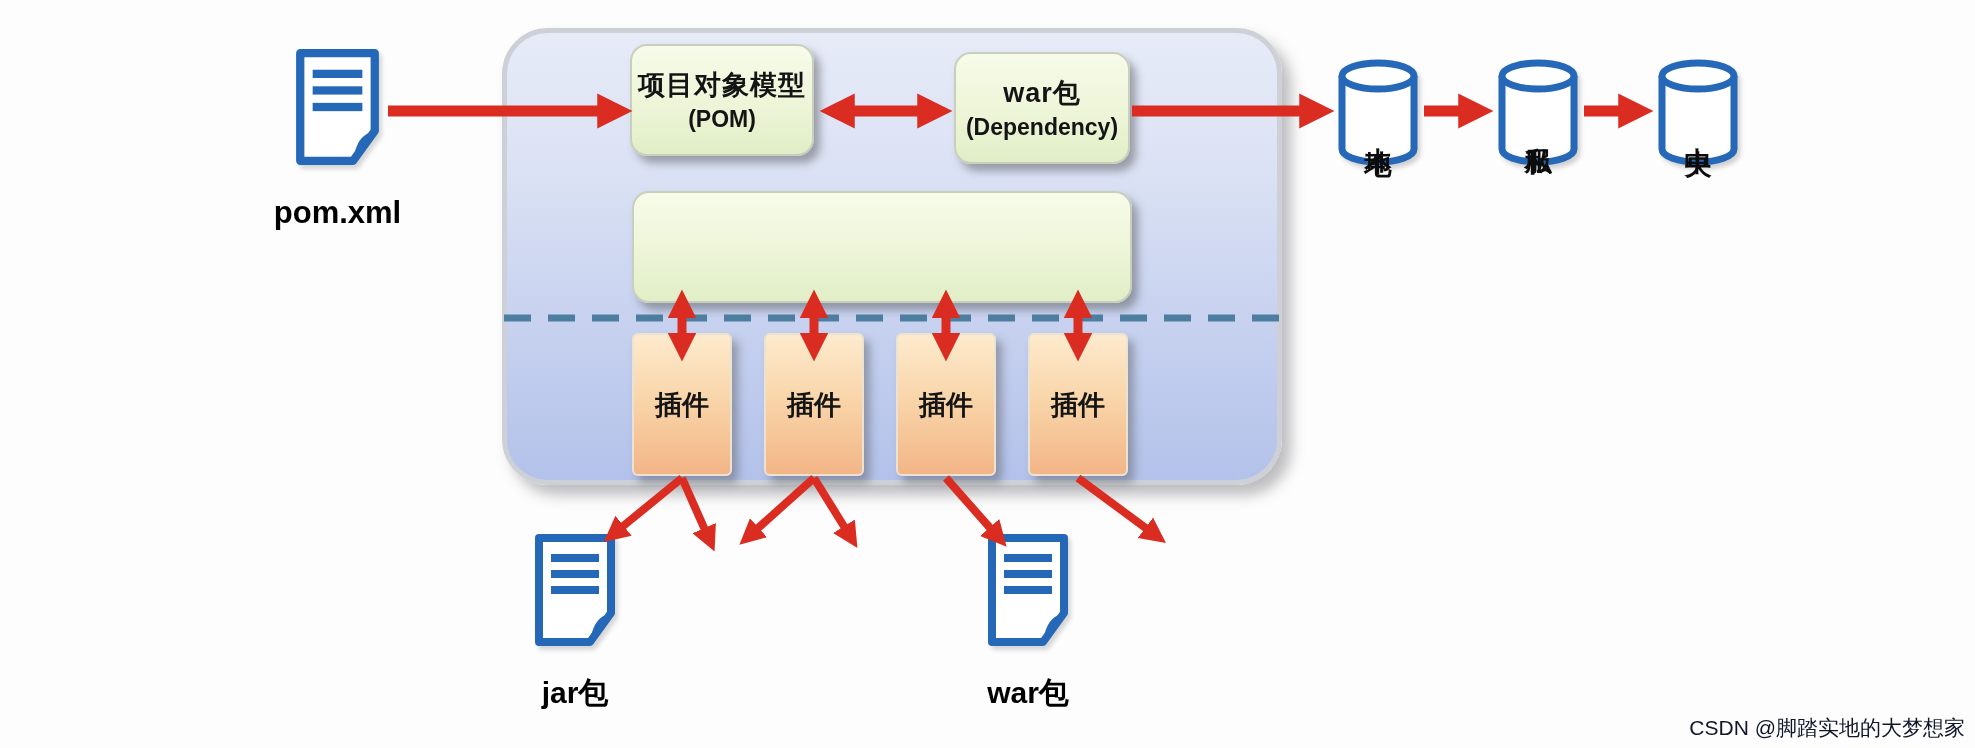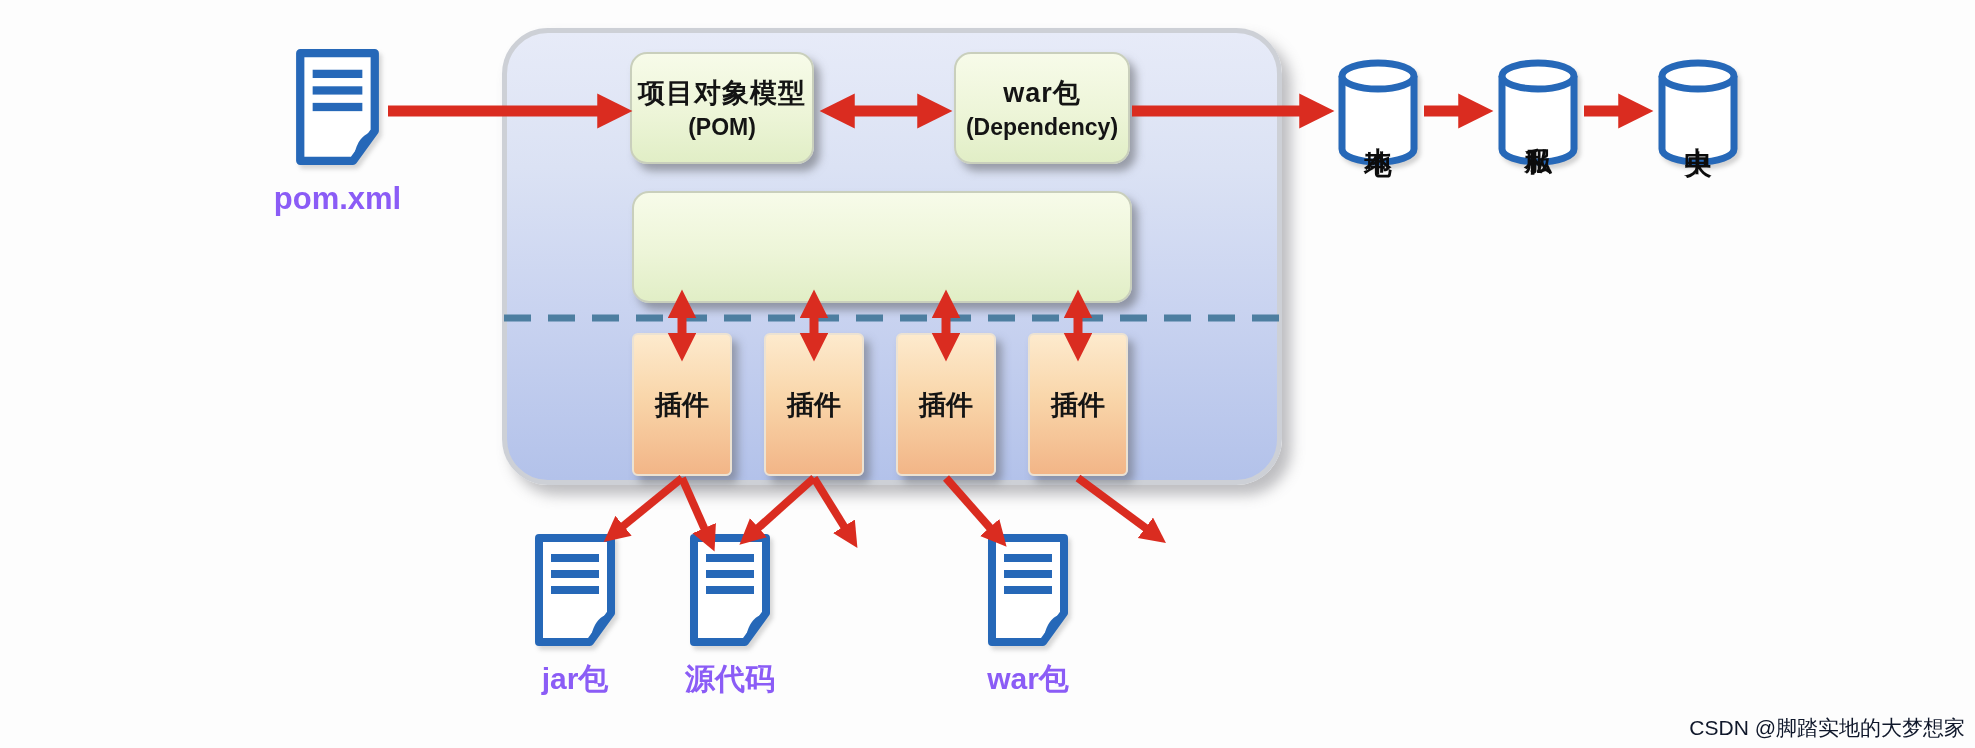--- a/index.html
+++ b/index.html
@@ -13,40 +13,40 @@
     box-shadow:9px 10px 14px rgba(110,110,118,.45);z-index:1;}
 
   
   .greenbox{position:absolute;border-radius:17px;box-sizing:border-box;
     background:linear-gradient(180deg,#f7fbe9 0%,#edf5d8 55%,#e1eec6 100%);
     border:2px solid #c9cfbc;box-shadow:6px 7px 8px rgba(96,98,104,.55);
     display:flex;flex-direction:column;align-items:center;justify-content:center;
     text-align:center;z-index:3;}
   .gb-line1{font-size:27px;font-weight:700;letter-spacing:1px;}
   .gb-line2{font-size:23px;font-weight:700;margin-top:3px;}
-  .box-pom{left:630px;top:52px;width:184px;height:112px;}
+  .box-pom{left:630px;top:44px;width:184px;height:112px;}
   .box-dep{left:954px;top:52px;width:176px;height:112px;}
   .box-lifecycle{left:632px;top:191px;width:500px;height:112px;}
   .box-lifecycle .gb-line1{font-size:28px;}
   .box-lifecycle .gb-line2{font-size:23px;margin-top:4px;}
 
   
   .plugin{position:absolute;top:333px;width:100px;height:143px;border-radius:6px;
     box-sizing:border-box;border:2px solid #ece2d2;
     background:linear-gradient(180deg,#fdeacd 0%,#f9d6aa 45%,#f2b587 100%);
     box-shadow:6px 7px 8px rgba(96,98,104,.5);
     display:flex;align-items:center;justify-content:center;z-index:3;}
   .plugin-label{font-size:27px;font-weight:700;}
   .plugin-1{left:632px;} .plugin-2{left:764px;} .plugin-3{left:896px;} .plugin-4{left:1028px;}
 
   
   .doc{position:absolute;z-index:2;}
   .doc svg{display:block;filter:drop-shadow(3px 4px 2px rgba(40,40,40,.18));}
   .doc-label{position:absolute;left:50%;transform:translateX(-50%);white-space:nowrap;
-    font-weight:600;color:#8b5cf6;}
+    font-weight:600;color:#000000;margin-top:14px;}
   .pom-file{left:290px;top:48px;width:95px;height:118px;}
   .pom-file .doc-label{top:133px;font-size:31px;font-weight:700;}
   .out-doc{width:84px;height:114px;top:533px;}
   .out-doc .doc-label{top:126px;font-size:30px;}
   .out-1{left:533px;text-align:center;} .out-2{left:688px;} .out-3{left:838px;} .out-4{left:986px;} .out-5{left:1138px;}
 
   
   .cyl{position:absolute;top:59px;width:84px;height:111px;z-index:2;}
   .cyl svg{display:block;filter:drop-shadow(3px 4px 2px rgba(40,40,40,.2));}
   .cyl-label{position:absolute;left:0;right:0;top:32px;bottom:4px;
@@ -130,30 +130,20 @@
   <div class="doc out-doc out-1">
     <svg viewBox="0 0 84 114" width="84" height="114">
       <path d="M6,5 H78 V80 L57,109 H6 Z" fill="#ffffff" stroke="#2668b8" stroke-width="8" stroke-linejoin="round"></path>
       <path d="M78,80 L57,109 C60,92 64,84 78,80 Z" fill="#2668b8"></path>
       <rect x="18" y="21" width="48" height="8" fill="#2668b8"></rect>
       <rect x="18" y="37" width="48" height="8" fill="#2668b8"></rect>
       <rect x="18" y="53" width="48" height="8" fill="#2668b8"></rect>
     </svg>
     <div class="doc-label">jar包</div>
   </div>
-  <div class="doc out-doc out-2">
-    <svg viewBox="0 0 84 114" width="84" height="114">
-      <path d="M6,5 H78 V80 L57,109 H6 Z" fill="#ffffff" stroke="#2668b8" stroke-width="8" stroke-linejoin="round"></path>
-      <path d="M78,80 L57,109 C60,92 64,84 78,80 Z" fill="#2668b8"></path>
-      <rect x="18" y="21" width="48" height="8" fill="#2668b8"></rect>
-      <rect x="18" y="37" width="48" height="8" fill="#2668b8"></rect>
-      <rect x="18" y="53" width="48" height="8" fill="#2668b8"></rect>
-    </svg>
-    <div class="doc-label">源代码</div>
-  </div>
   <div class="doc out-doc out-4">
     <svg viewBox="0 0 84 114" width="84" height="114">
       <path d="M6,5 H78 V80 L57,109 H6 Z" fill="#ffffff" stroke="#2668b8" stroke-width="8" stroke-linejoin="round"></path>
       <path d="M78,80 L57,109 C60,92 64,84 78,80 Z" fill="#2668b8"></path>
       <rect x="18" y="21" width="48" height="8" fill="#2668b8"></rect>
       <rect x="18" y="37" width="48" height="8" fill="#2668b8"></rect>
       <rect x="18" y="53" width="48" height="8" fill="#2668b8"></rect>
     </svg>
     <div class="doc-label">war包</div>
   </div>

